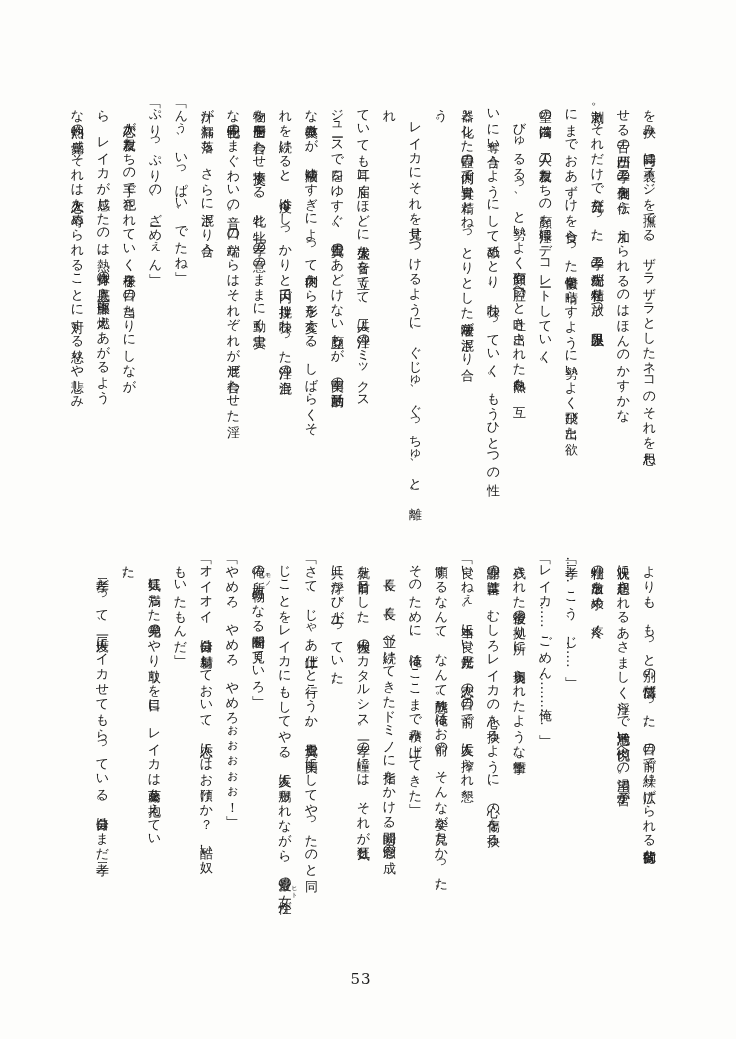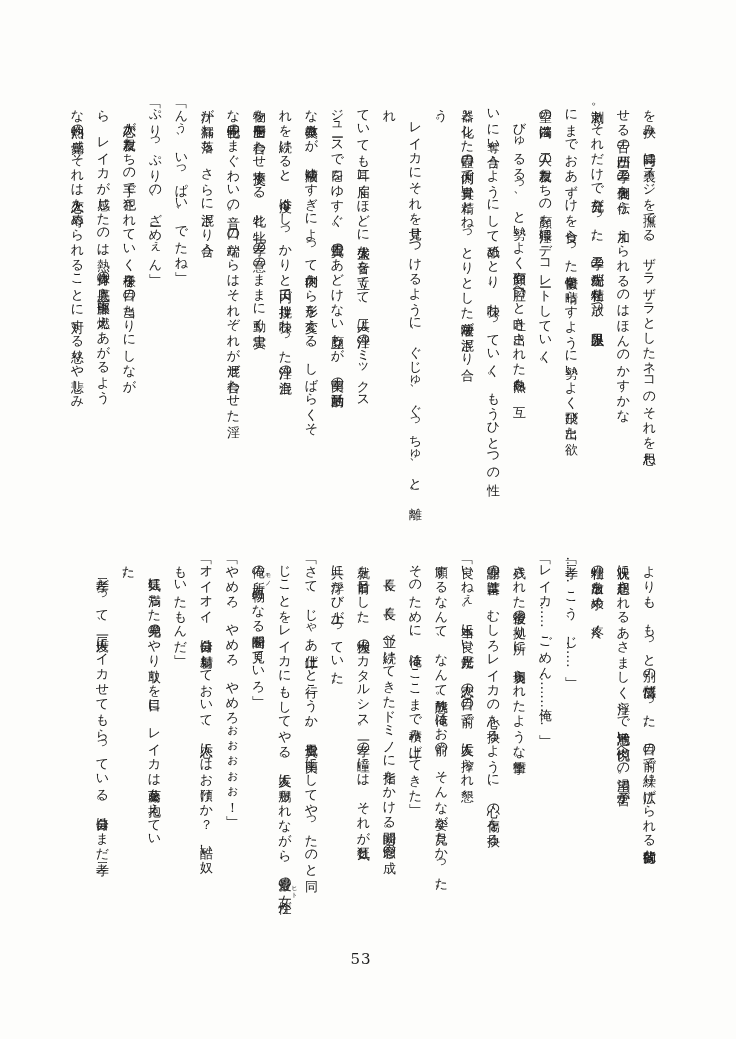--- a/index.html
+++ b/index.html
@@ -19,21 +19,21 @@
     line-height: 26px;
     letter-spacing: 0.2px;
   }
   .block-top { top: 100px; }
   .block-bottom { top: 556px; }
   .vtext p { margin: 0; padding: 0; }
   .vtext p.indent { text-indent: 13px; }
   .vtext ruby rt { font-size: 6px; letter-spacing: 0; }
   .page-number {
     position: absolute;
-    top: 950px; left: 330px; width: 62px;
+    top: 970px; left: 330px; width: 62px;
     text-align: center;
     font-size: 15px;
     letter-spacing: 1px;
   }
 </style>
 </head>
 <body style="background: rgb(253, 253, 251); color: rgb(28, 28, 28);">
 
 <div class="page">
   <div class="vtext block-top">

